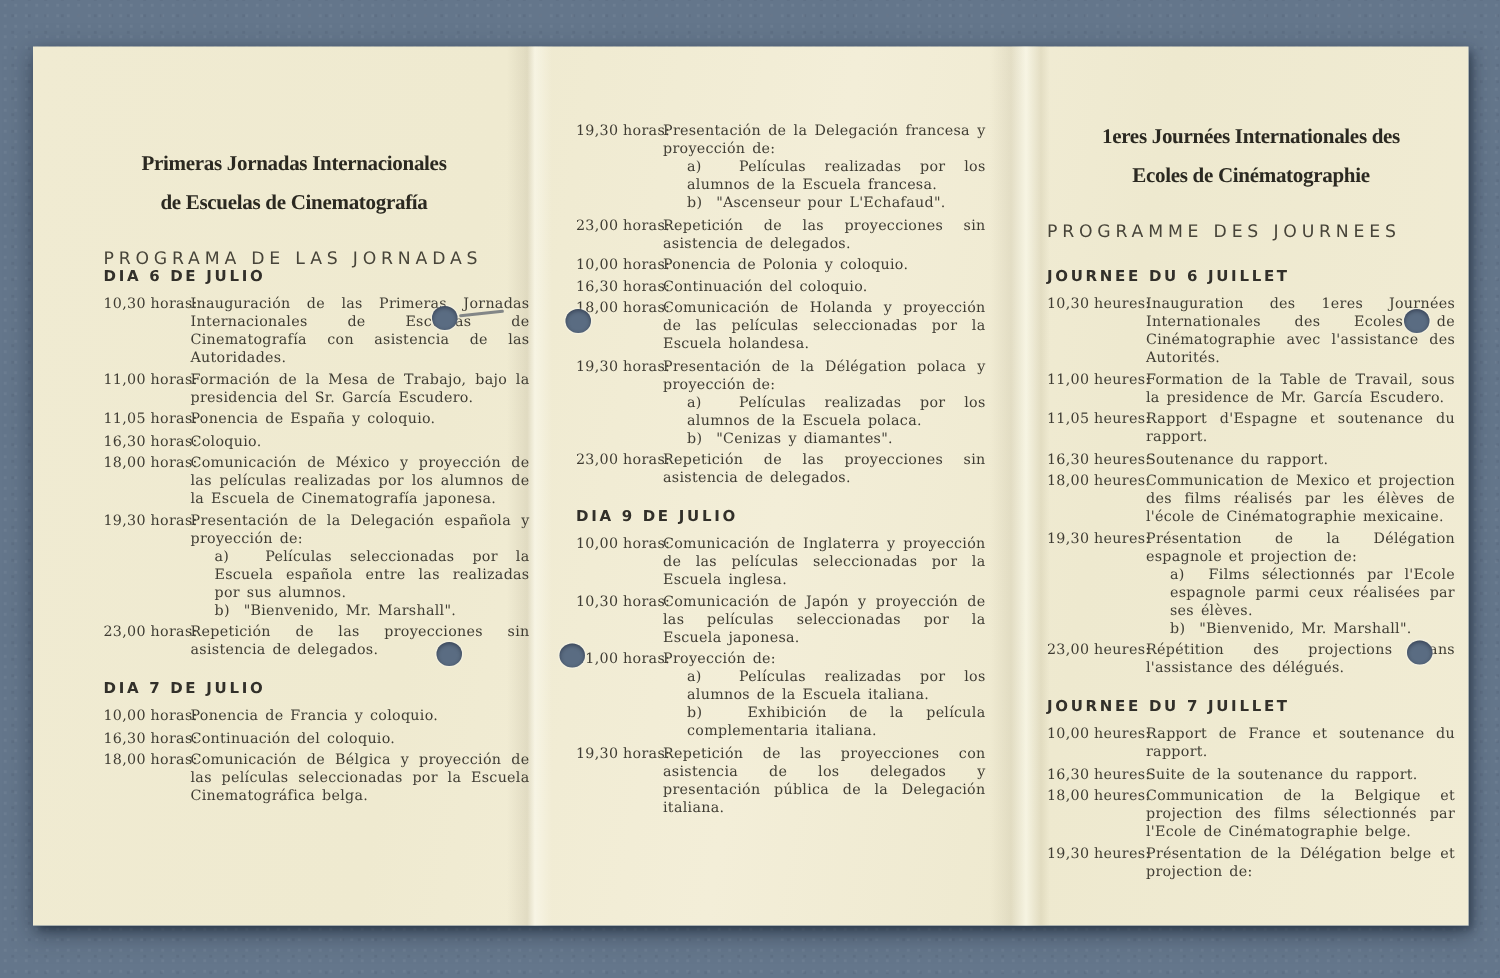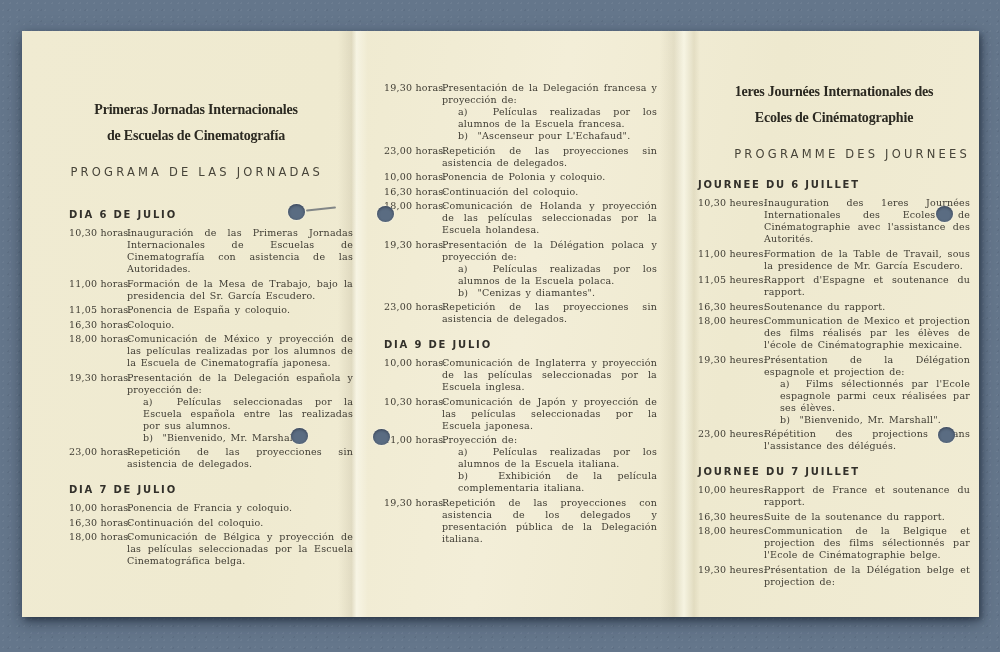--- a/index.html
+++ b/index.html
@@ -39,24 +39,24 @@
   .panel-1{left:47px;top:66px;width:284px;}
   .panel-2{left:362px;top:51px;width:273px;}
   .panel-3{left:676px;top:48px;width:272px;}
   .panel-header{margin-bottom:0;}
   .panel-1 .panel-header{padding-right:30px;}
   .panel-title{
     font-family:Liberation Serif, serif;font-weight:bold;text-align:center;
     font-size:14px;line-height:26px;color:#2b2921;letter-spacing:-.2px;
   }
   .panel-subtitle{
-    font-family:"DejaVu Sans", sans-serif;text-align:right;
+    font-family:"DejaVu Sans", sans-serif;text-align:left;
     font-size:11.5px;letter-spacing:3.2px;color:#474439;margin-top:16px;white-space:nowrap;
   }
-  .panel-1 .panel-sections{margin-top:30px;}
+  .panel-1 .panel-sections{}
   .panel-3 .panel-sections{margin-top:18px;}
   .day-section{margin:0;}
   .day-heading{
     font-family:"DejaVu Sans", sans-serif;font-weight:bold;
     font-size:10px;letter-spacing:1.8px;color:#32302a;
     margin:14px 0 7px 0;
   }
   .day-section:first-child .day-heading{margin-top:0;}
   .entry{display:flex;margin-bottom:2.5px;}
   .entry-time{

